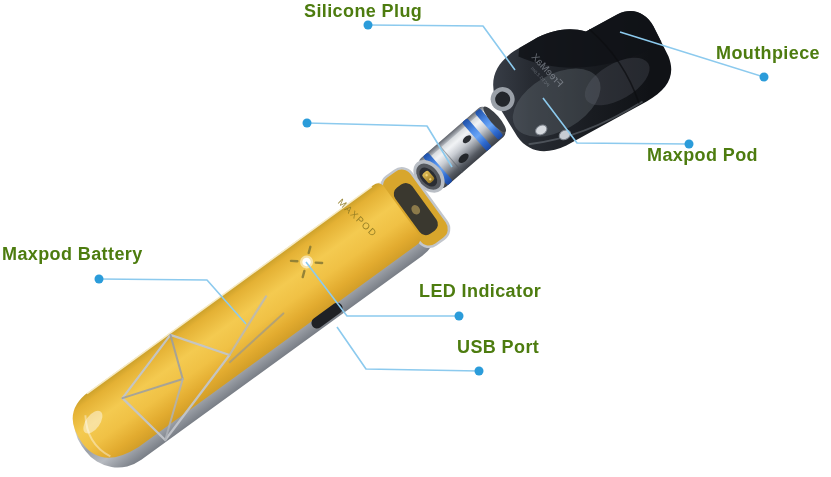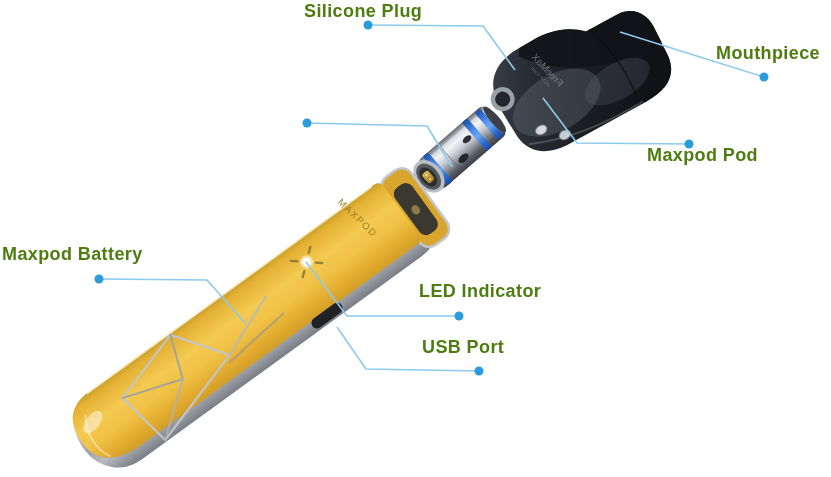--- a/index.html
+++ b/index.html
@@ -146,15 +146,15 @@
       <circle cx="459" cy="316" r="4.5"></circle>
       <circle cx="479" cy="371" r="4.5"></circle>
     </g>
   </svg>
 
   <div class="label" style="left:304px;top:1px;">Silicone Plug</div>
   <div class="label" style="right:11px;top:43px;">Mouthpiece</div>
   <div class="label" style="left:647px;top:101px;margin-top:44px;">Maxpod Pod</div>
   <div class="label" style="left:419px;top:281px;">LED Indicator</div>
   <div class="label" style="left:2px;top:244px;">Maxpod Battery</div>
-  <div class="label" style="left:422px;top:337px;text-align:center;">USB Port</div>
+  <div class="label" style="left:457px;top:337px;text-align:center;">USB Port</div>
 
 </div>
 
 </body></html>

